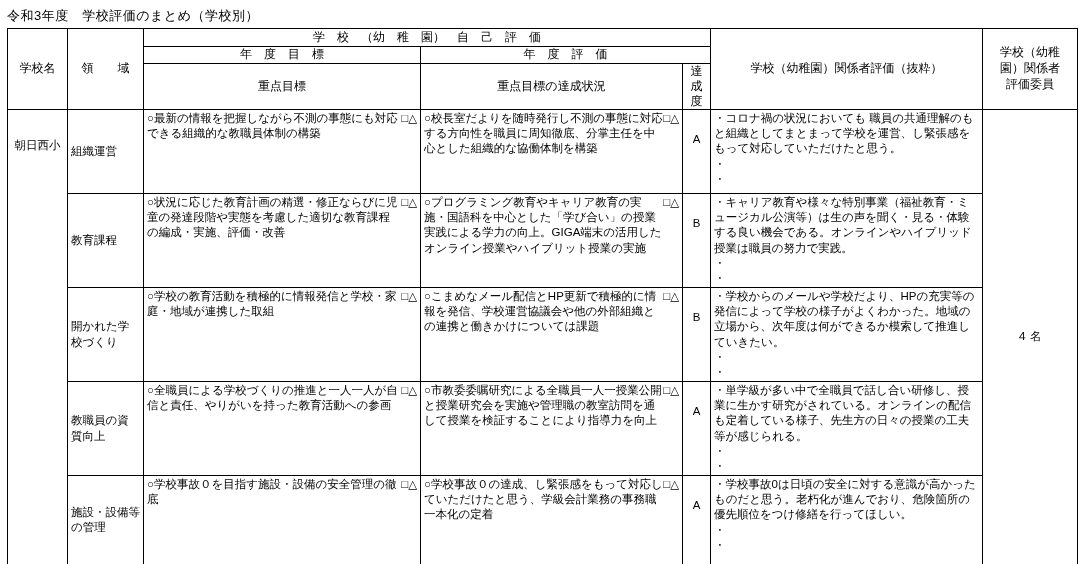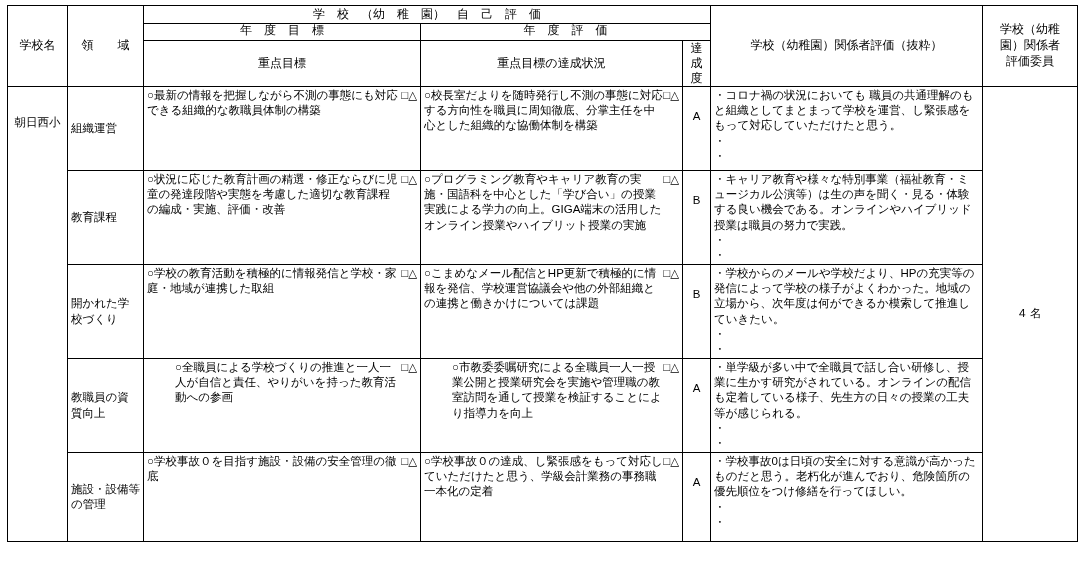--- a/index.html
+++ b/index.html
@@ -36,21 +36,21 @@
     box-sizing: border-box;
     overflow: hidden;
   }
   .eval-table thead th {
     text-align: center;
     vertical-align: middle;
     font-size: 12px;
     padding: 0 2px;
   }
   .hr1 { height: 18px; }
-  .hr2 { height: 17px; font-family: Liberation Mono, monospace; }
+  .hr2 { height: 17px; }
   .hr3 { height: 43px; }
   .committee-header { padding: 0 14px !important; margin-top: 48px; }
   
   .vertical-head {
     width: 1em;
     margin: 0 auto;
     word-break: break-all;
     line-height: 1.25;
     font-size: 12px;
   }
@@ -65,40 +65,41 @@
     vertical-align: middle;
     font-size: 12px;
     margin-left: 12px;
   }
   .goal-cell, .status-cell, .eval-cell { vertical-align: top; }
   .cell-flex { display: flex; flex-direction: row; }
   .cell-flex .spacer { flex: 1 1 auto; min-height: 4px; }
   .fh1 { min-height: 81px; }
   .fh2 { min-height: 89px; }
   .fh3 { min-height: 81px; }
-  .fh4 { min-height: 90px; margin-left: 28px; }
+  .fh4 { min-height: 90px; }
   .fh5 { min-height: 86px; }
   .grade-cell {
     text-align: center;
     vertical-align: top;
     padding-top: 22px !important;
     border-left: 1px dotted #999 !important;
     font-size: 12px;
   }
   .committee-cell {
     text-align: center;
     vertical-align: middle;
     font-size: 12.5px;
     letter-spacing: 2px;
   }
 </style>
 </head>
 <body>
 
 <div class="page">
+  <div class="doc-title">令和3年度　学校評価のまとめ（学校別）</div>
 
   <table class="eval-table">
     <colgroup>
       <col style="width:60px">
         <col style="width:76px">
         <col style="width:277px">
       <col style="width:262px">
         <col style="width:28px">
         <col style="width:272px">
       <col style="width:95px">

